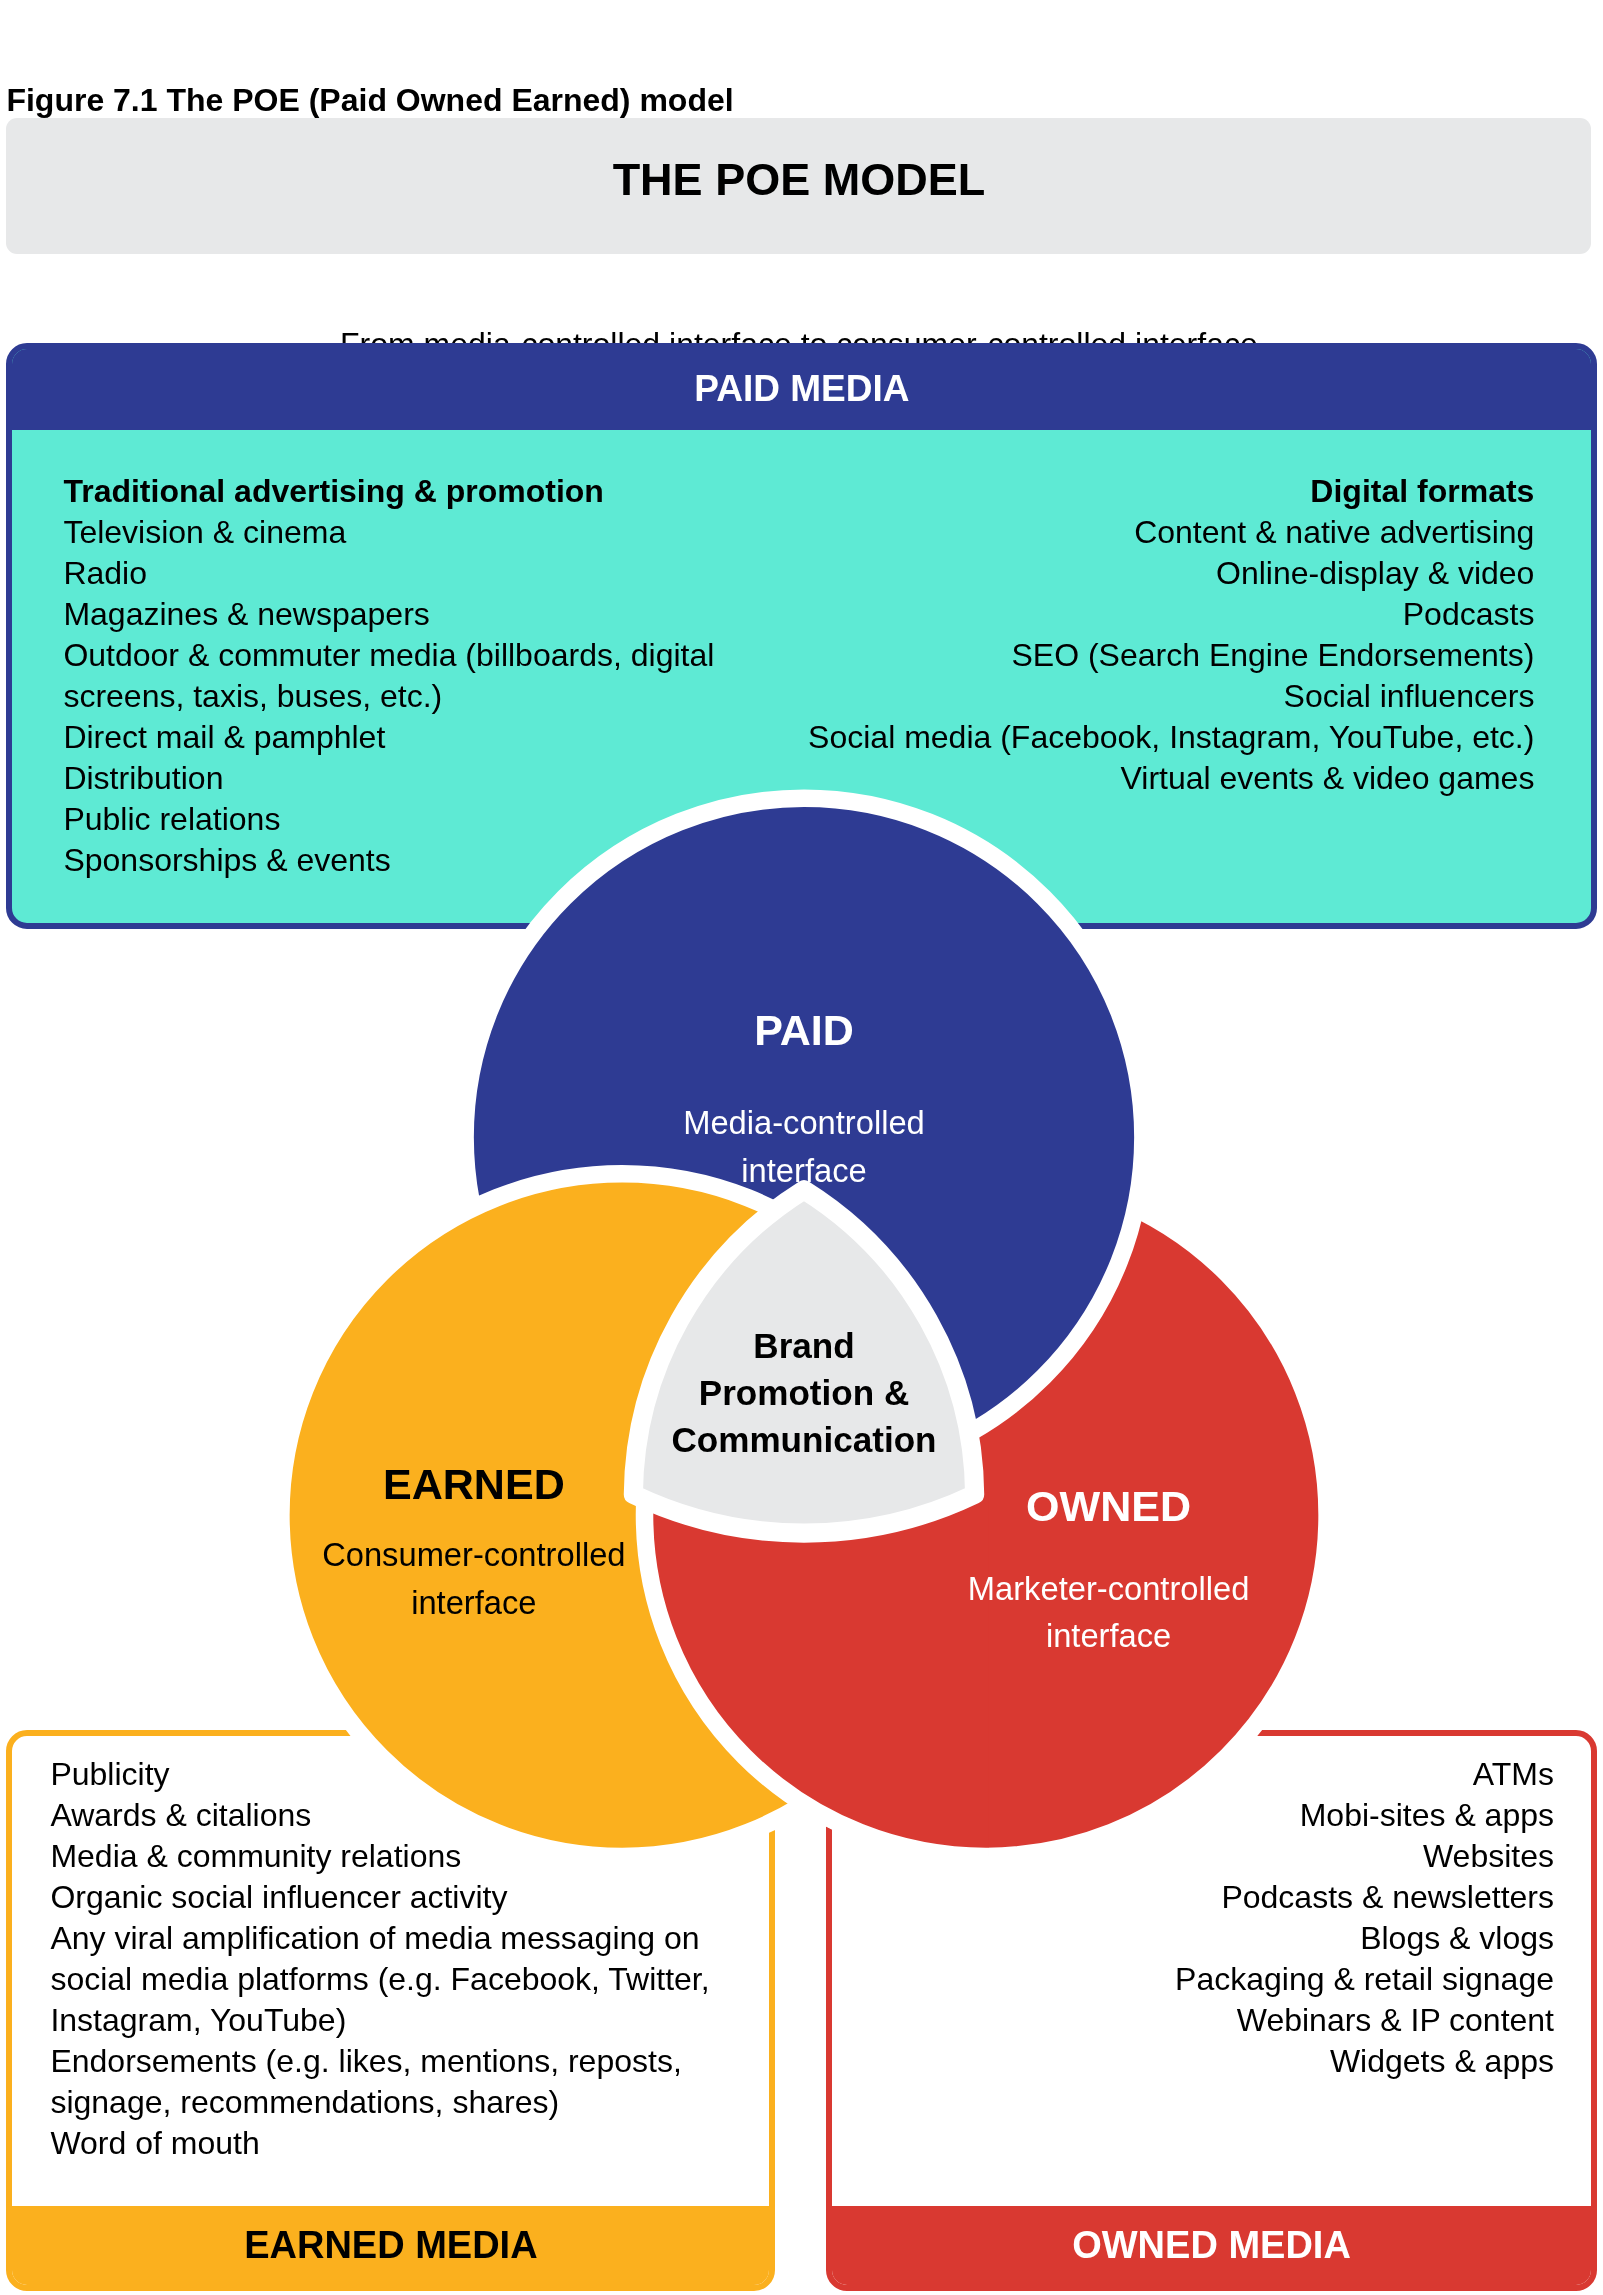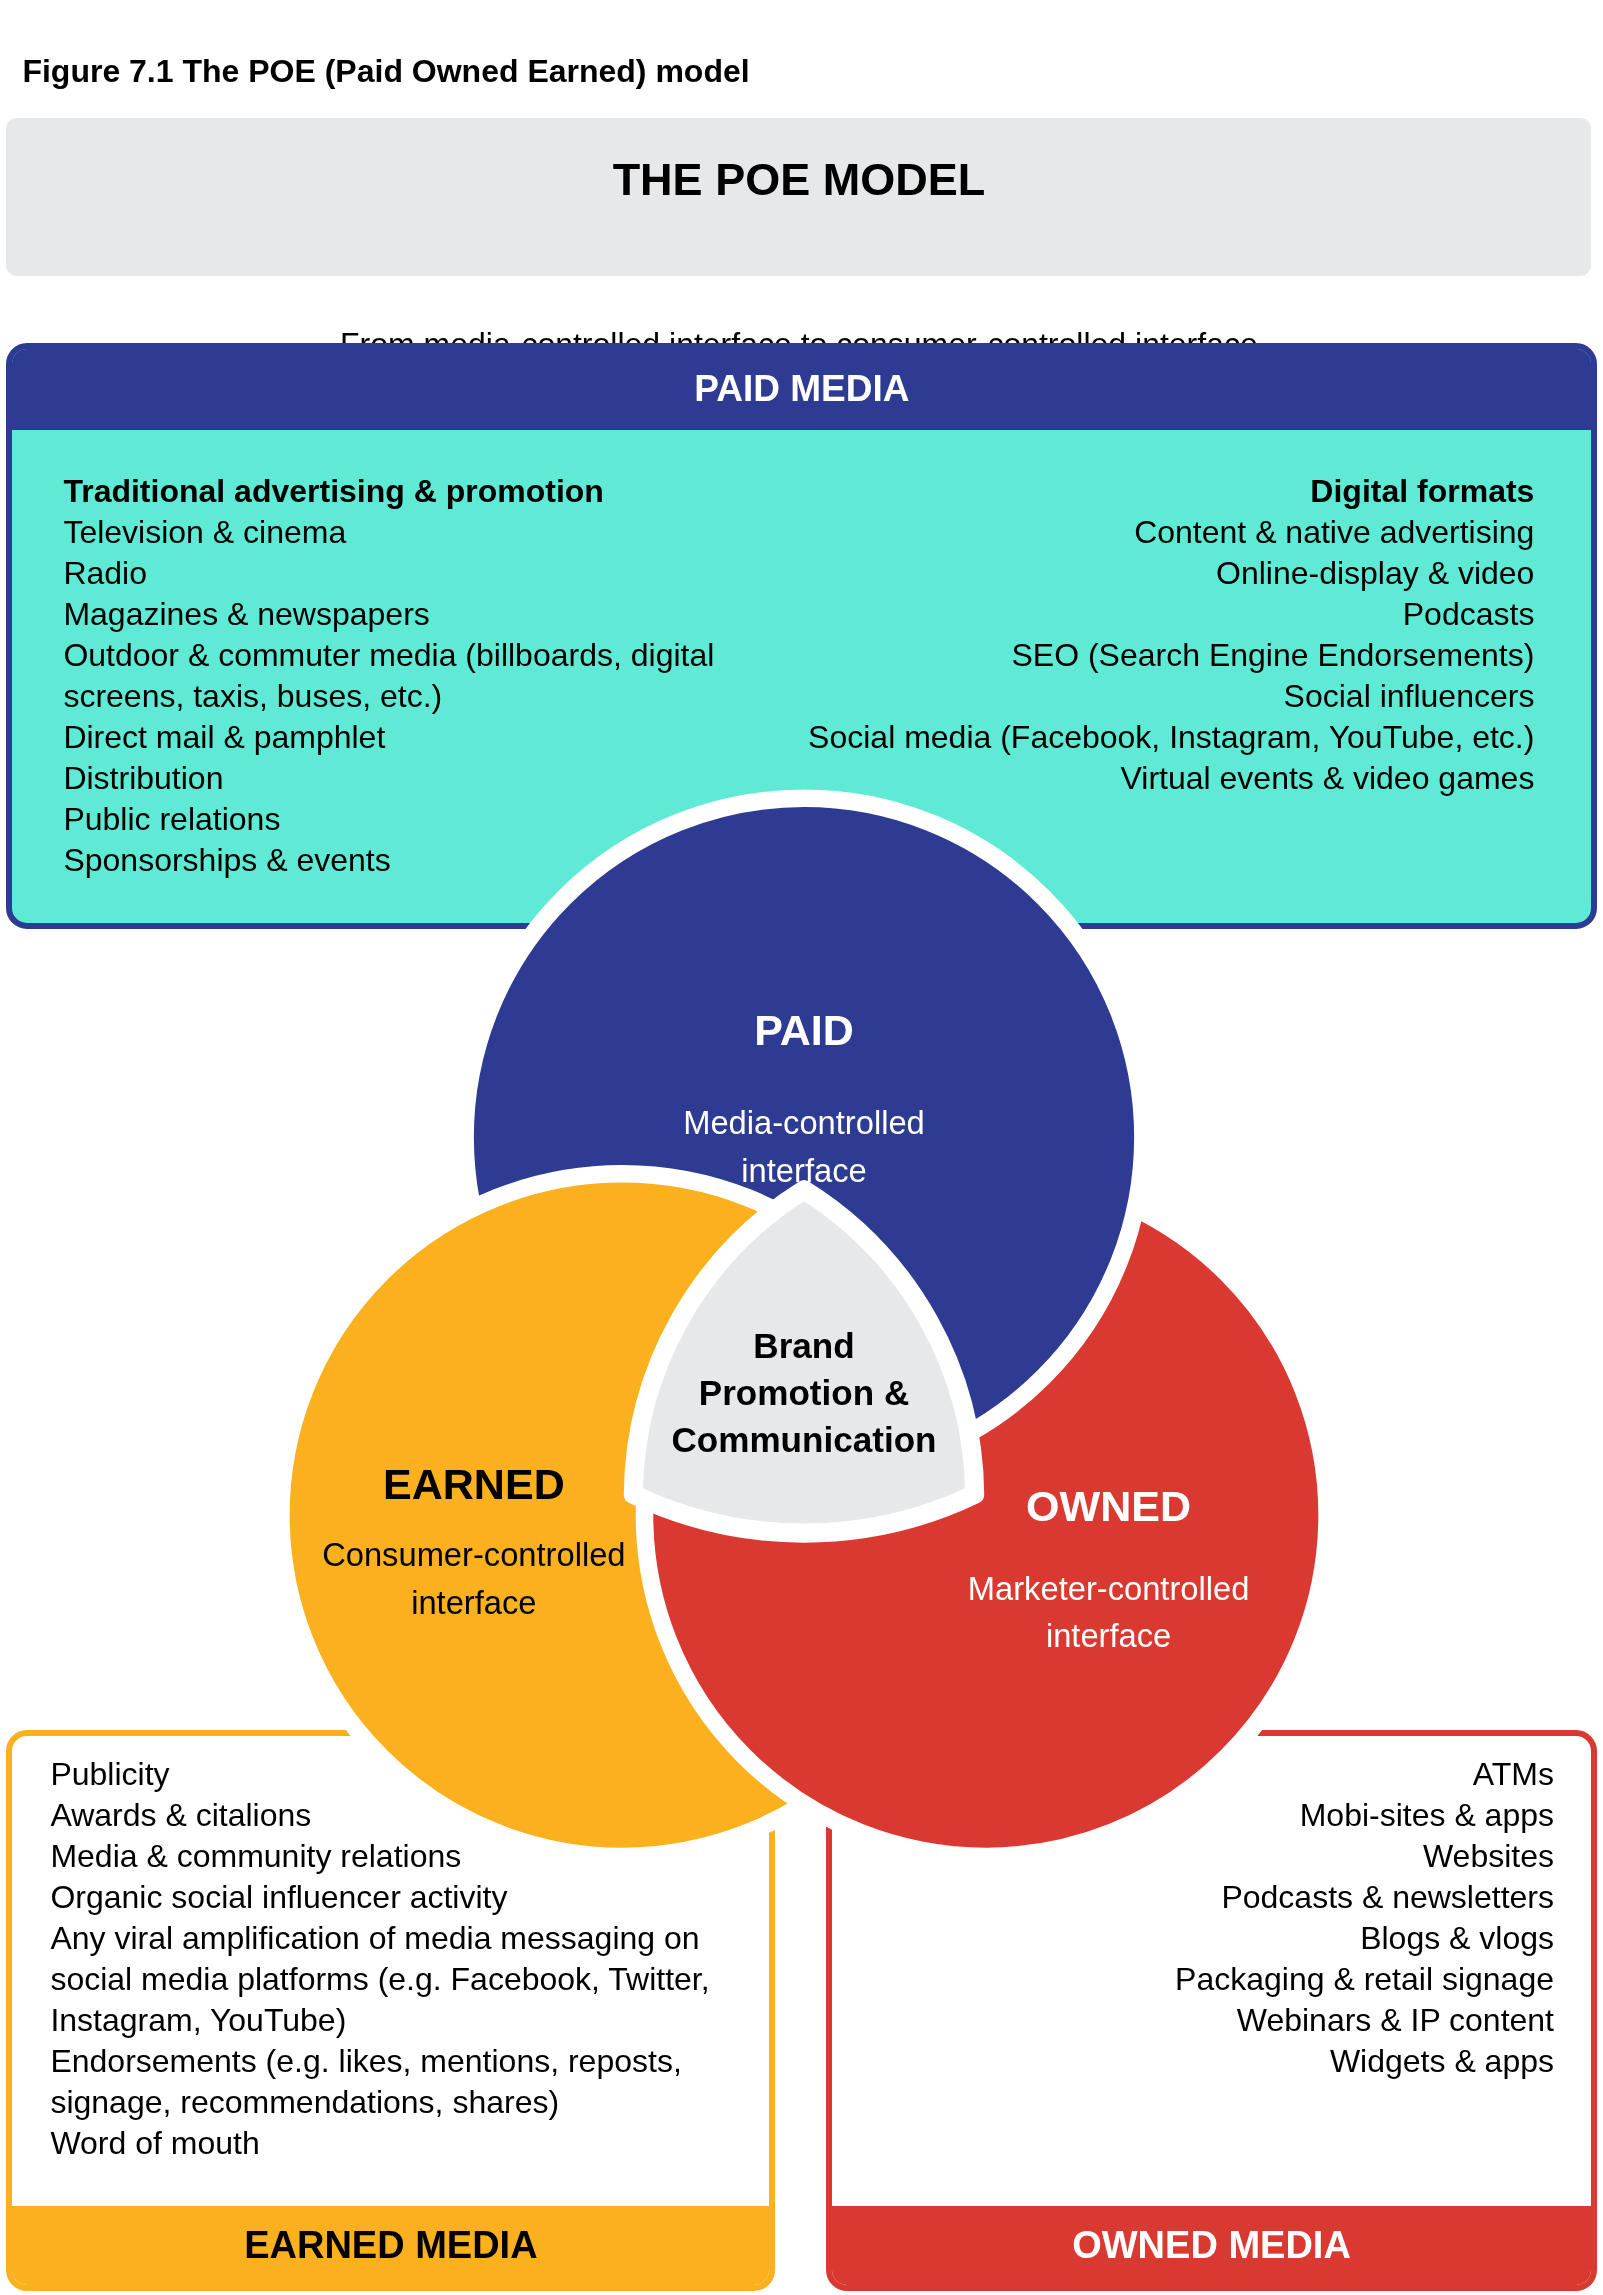--- a/index.html
+++ b/index.html
@@ -1,24 +1,24 @@
 <!DOCTYPE html>
 <html style="font-size:12.8px"><head>
 <meta charset="utf-8">
 <style>
   html,body{margin:0;padding:0;background:#ffffff;}
   .page{
     position:relative;width:1604px;height:2295px;background:#ffffff;
     font-family:"Liberation Sans", sans-serif;color:#000;overflow:hidden;
   }
   .caption{
-    position:absolute;left:6.4px;top:51px;font-size:32px;font-weight:bold;line-height:40px;margin-left:16px;
+    position:absolute;left:6.4px;top:80px;font-size:32px;font-weight:bold;line-height:40px;
   }
   .band{
-    position:absolute;left:6.4px;top:118px;width:1585px;height:158px;
+    position:absolute;left:6.4px;top:118px;width:1585px;height:136px;
     background:#E7E8E9;border-radius:11px;
   }
   .band-title{
     position:absolute;top:35px;left:0;width:100%;text-align:center;
     font-size:45px;font-weight:bold;line-height:54px;
   }
   .band-subtitle{
     position:absolute;top:206px;left:0;width:100%;text-align:center;
     font-size:32px;line-height:40px;
   }

